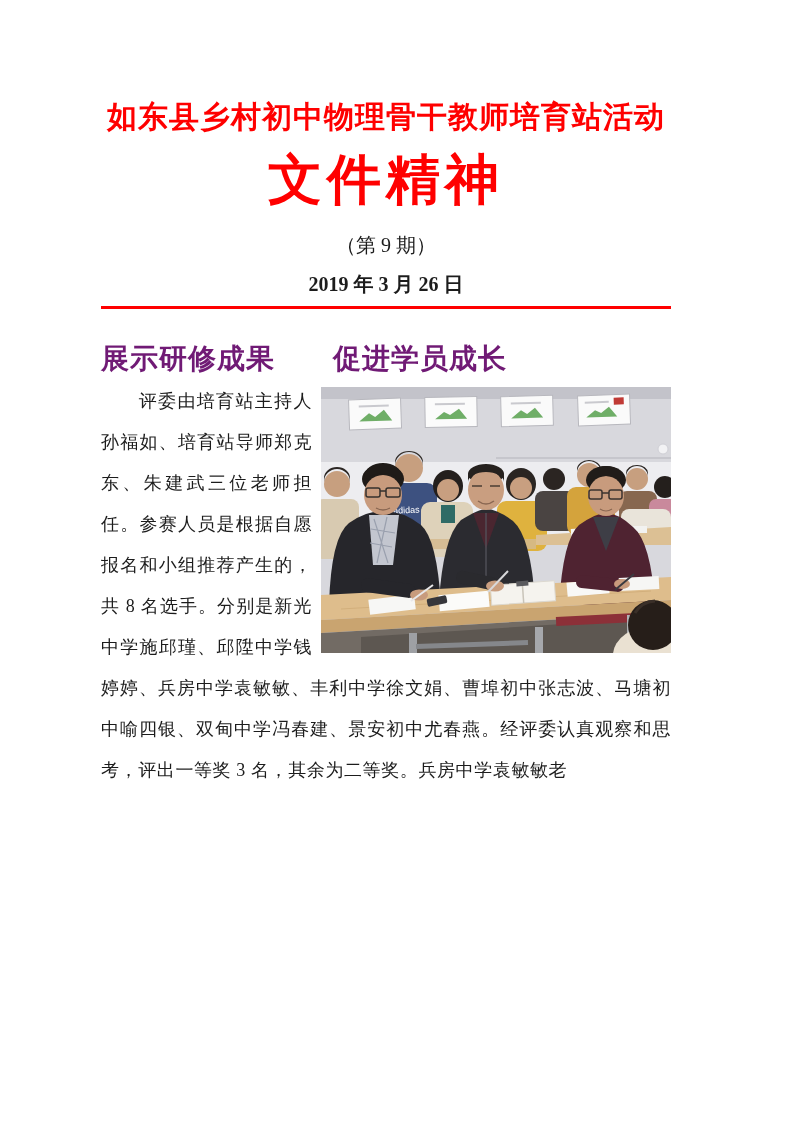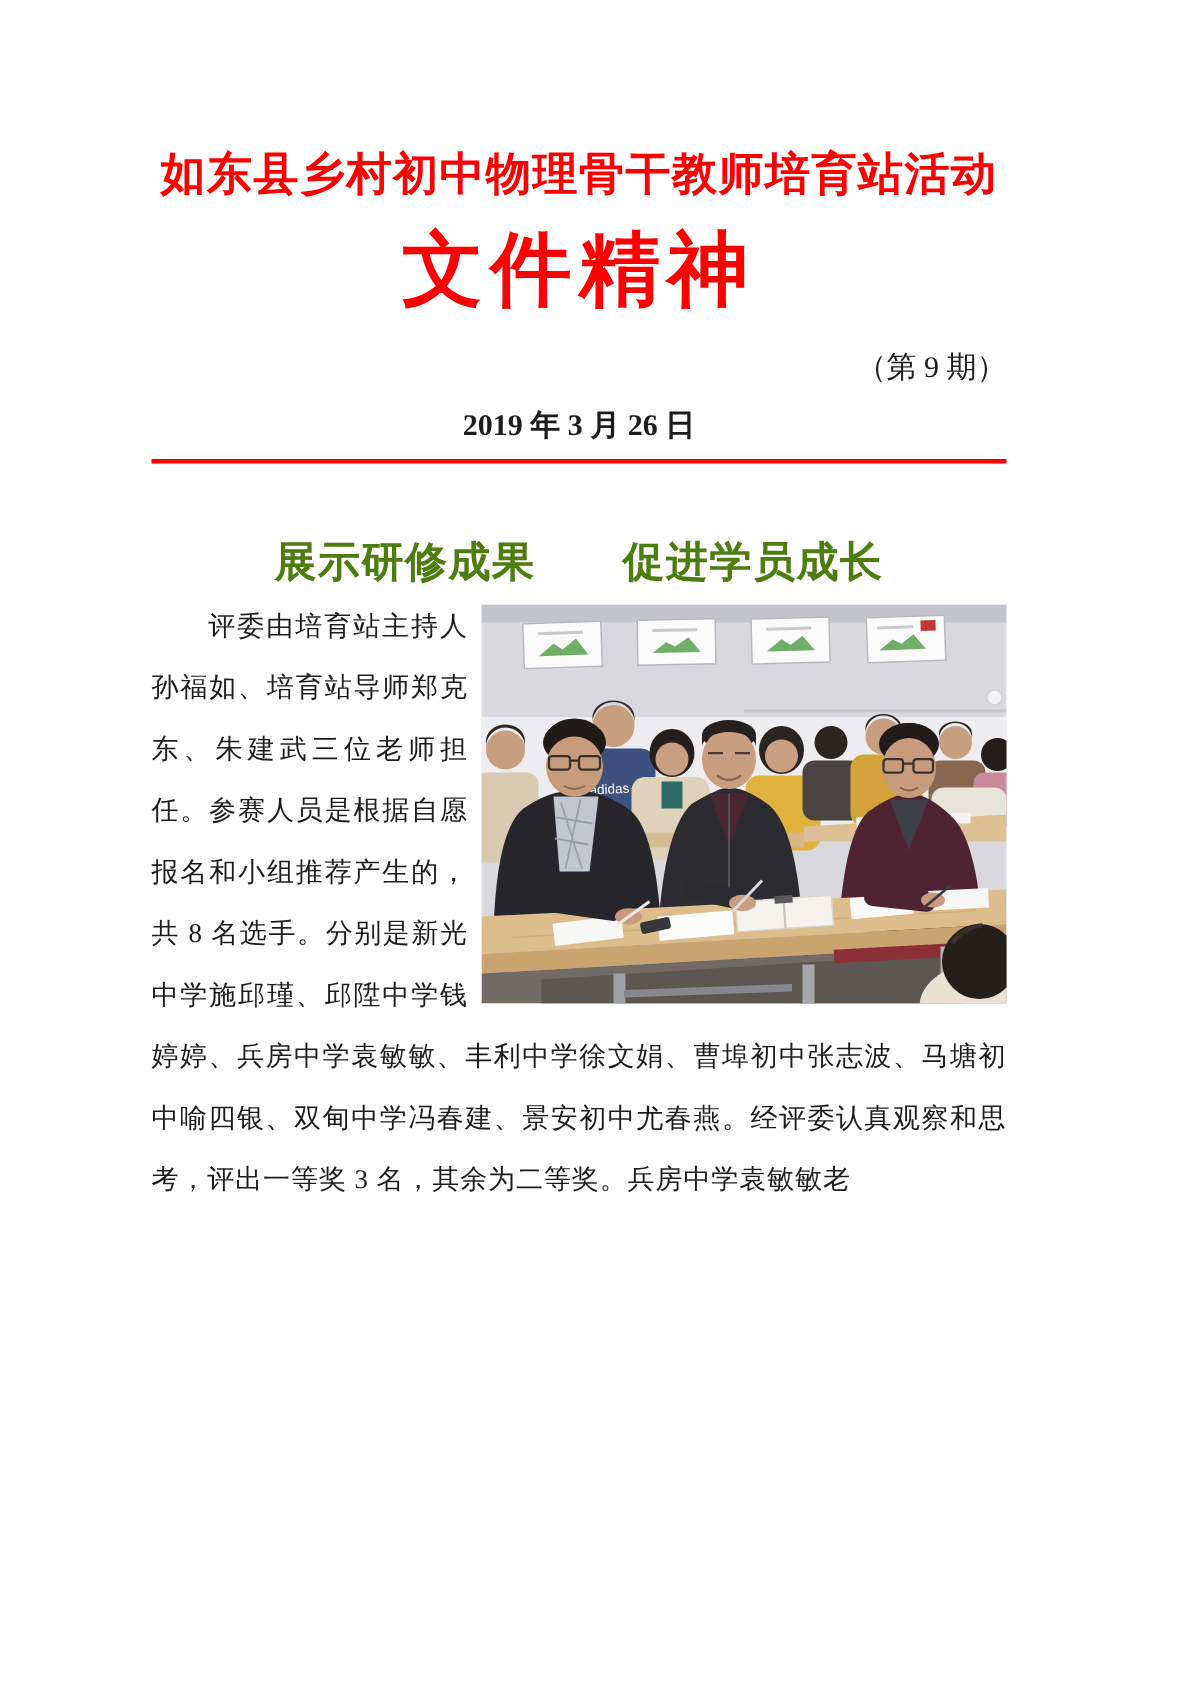--- a/index.html
+++ b/index.html
@@ -22,35 +22,35 @@
     font-family: "Liberation Serif", "DejaVu Serif", serif;
     white-space: nowrap;
   }
   .masthead {
     font-size: 54px; font-weight: bold; color: #ff0000;
     text-align: center; line-height: 66px; letter-spacing: 5px;
     margin-top: 9px;
     font-family: "DejaVu Serif", "Liberation Serif", cursive, serif;
   }
   .issue {
-    font-size: 20px; text-align: right; line-height: 24px;
+    font-size: 20px; text-align: center; line-height: 24px;
     margin-top: 21px; color: #1c1c1c;
   }
   .pub-date {
     font-size: 20px; text-align: center; line-height: 24px;
     margin-top: 15px; color: #1c1c1c; font-weight: bold;
   }
   .rule {
     height: 3px; background: #ff0000; margin-top: 10px; width: 100%;
   }
   .headline {
-    font-size: 28px; font-weight: bold; color: #4d7c0f;
+    font-size: 28px; font-weight: bold; color: #701a75;
     font-family: "Liberation Sans", "DejaVu Sans", sans-serif;
-    text-align: center; line-height: 44px; letter-spacing: 1px;
-    margin-top: 44px; white-space: nowrap;
+    text-align: left; line-height: 44px; letter-spacing: 1px;
+    margin-top: 28px; white-space: nowrap;
   }
   .body-para {
     font-size: 18px; line-height: 41px; letter-spacing: 0.6px;
     text-align: justify; text-justify: inter-character;
     text-indent: 2.1em; color: #1c1c1c;
     word-break: break-all;
   }
   .para1 { margin-top: 46px; }
   .para2-wrap { margin-top: 0; }
   .photo {

